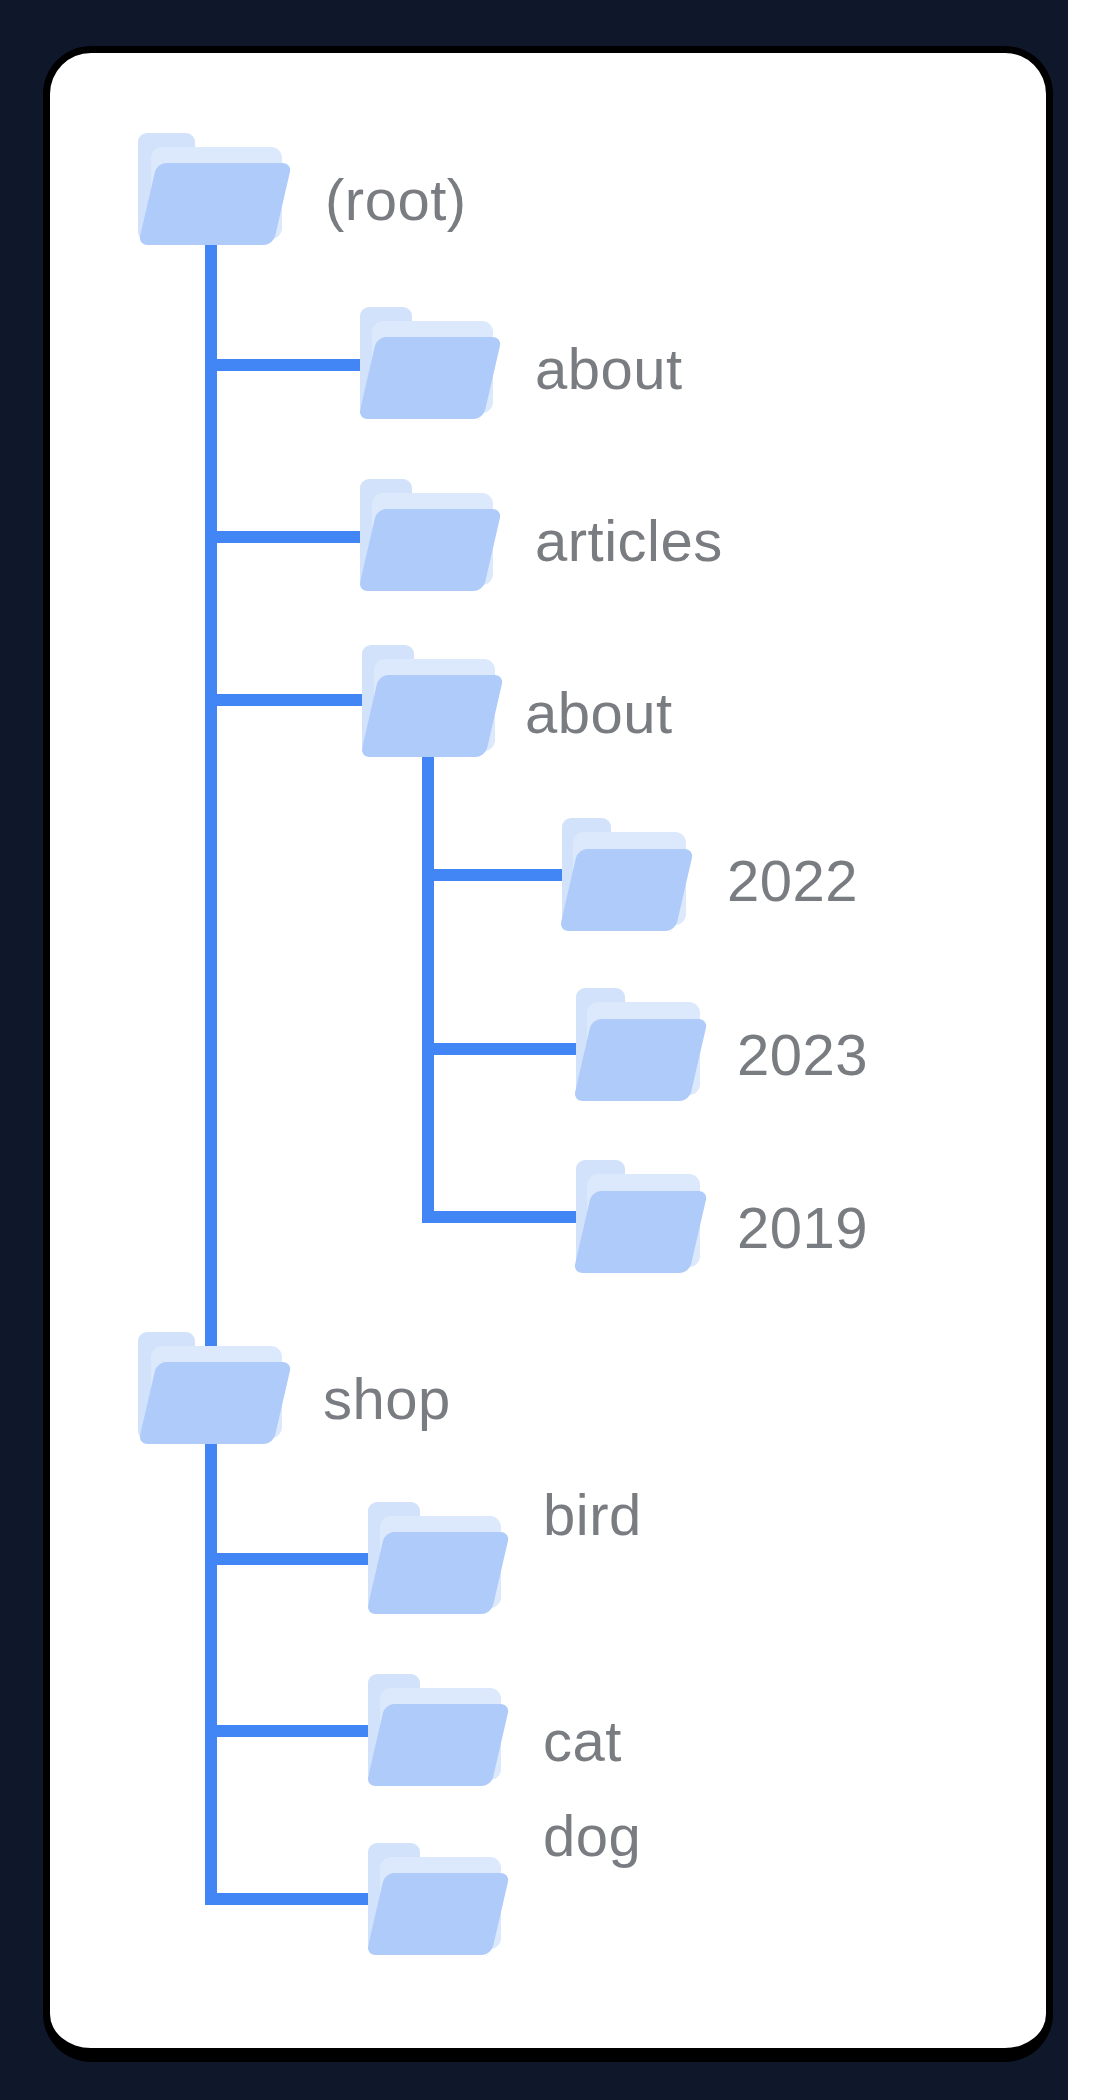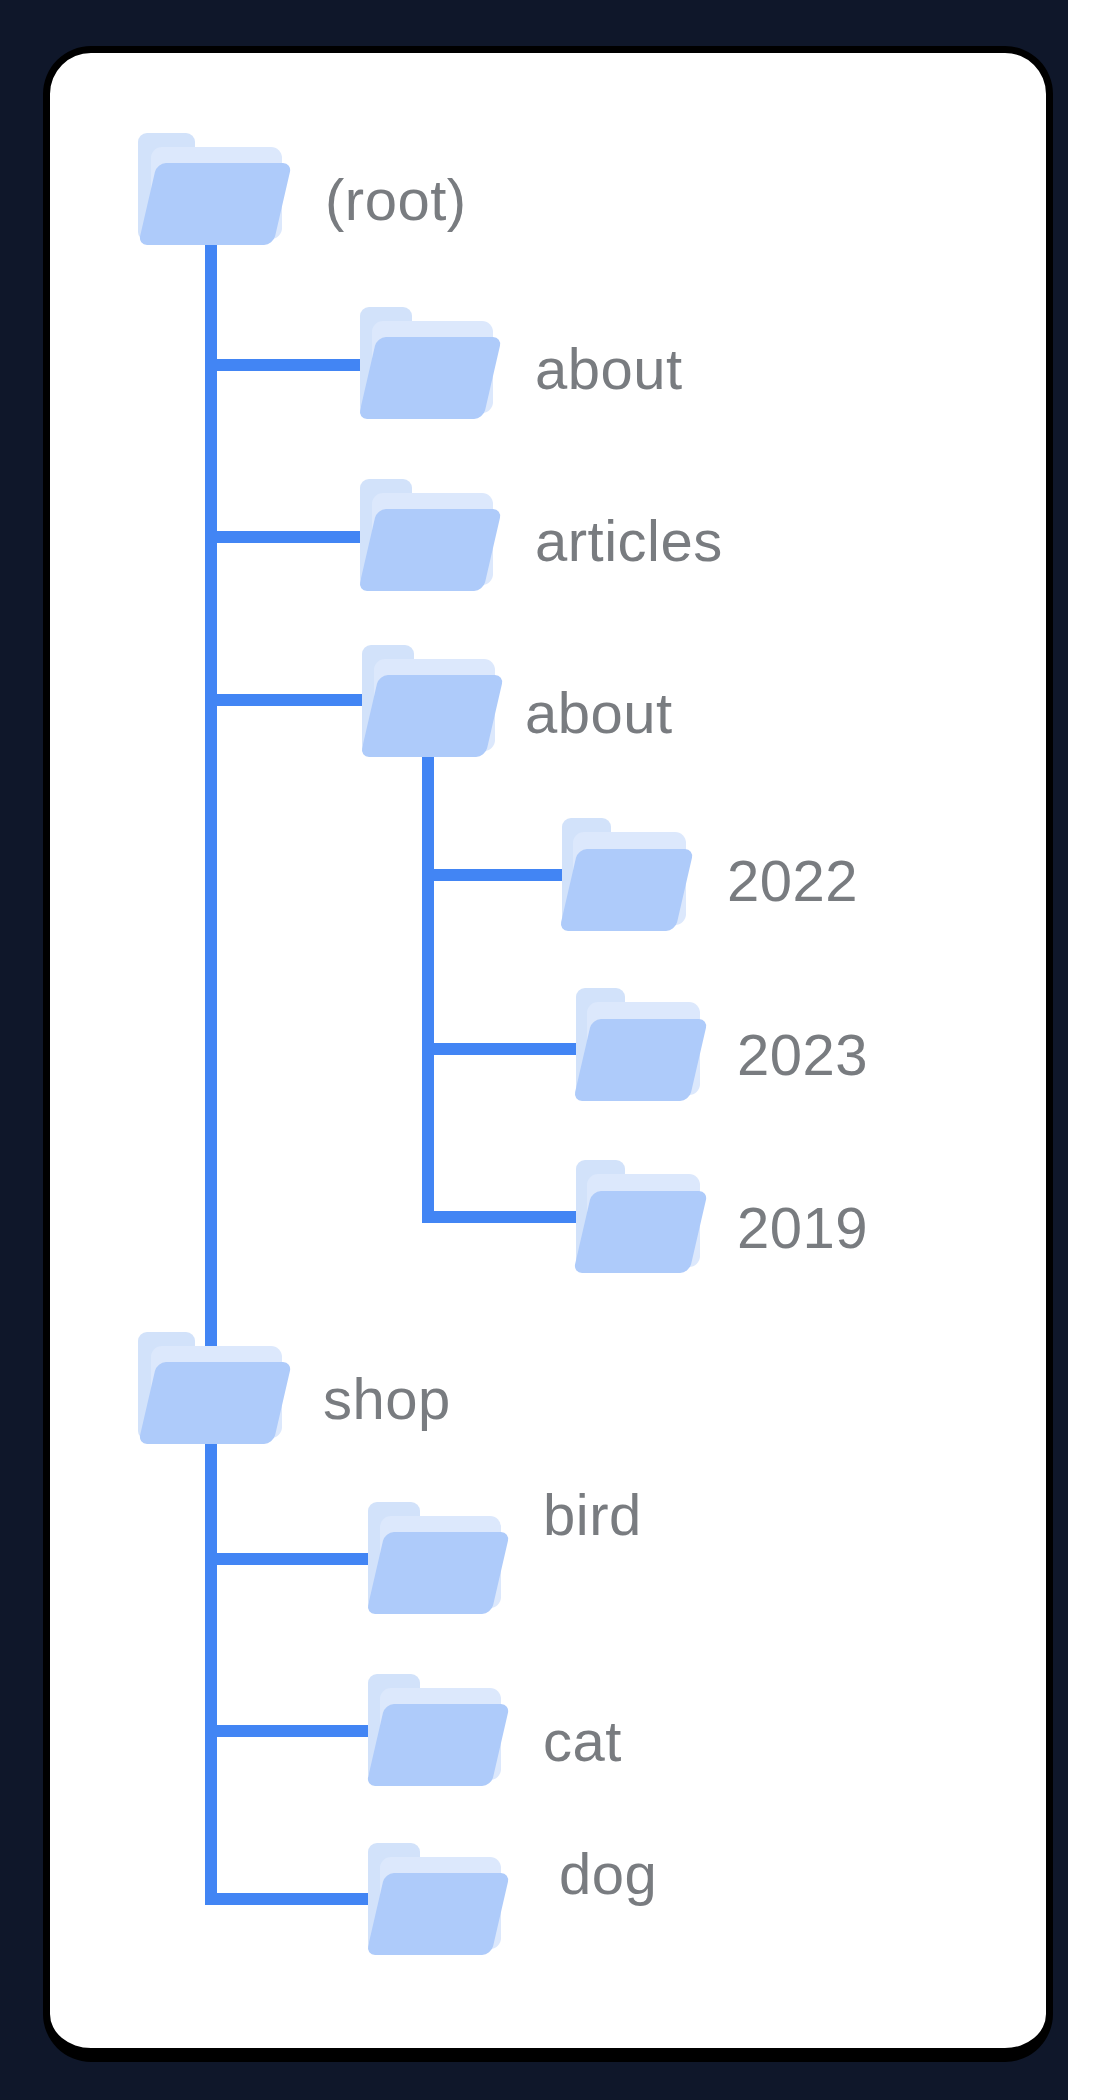--- a/index.html
+++ b/index.html
@@ -144,14 +144,14 @@
   <div class="lbl" style="left:325px; top:166px;">(root)</div>
   <div class="lbl" style="left:535px; top:335px;">about</div>
   <div class="lbl" style="left:535px; top:507px;text-align:center;">articles</div>
   <div class="lbl" style="left:525px; top:679px;">about</div>
   <div class="lbl" style="left:727px; top:847px;">2022</div>
   <div class="lbl" style="left:737px; top:1021px;">2023</div>
   <div class="lbl" style="left:737px; top:1194px;">2019</div>
   <div class="lbl" style="left:323px; top:1365px;">shop</div>
   <div class="lbl" style="left:543px; top:1481px;">bird</div>
   <div class="lbl" style="left:543px; top:1707px;">cat</div>
-  <div class="lbl" style="left:543px; top:1840px;margin-left:16px;">dog</div>
+  <div class="lbl" style="left:543px; top:1802px;">dog</div>
 </div>
 
 </body></html>

